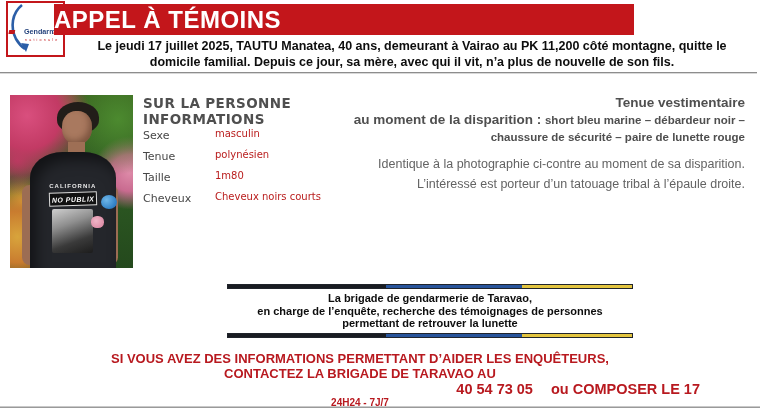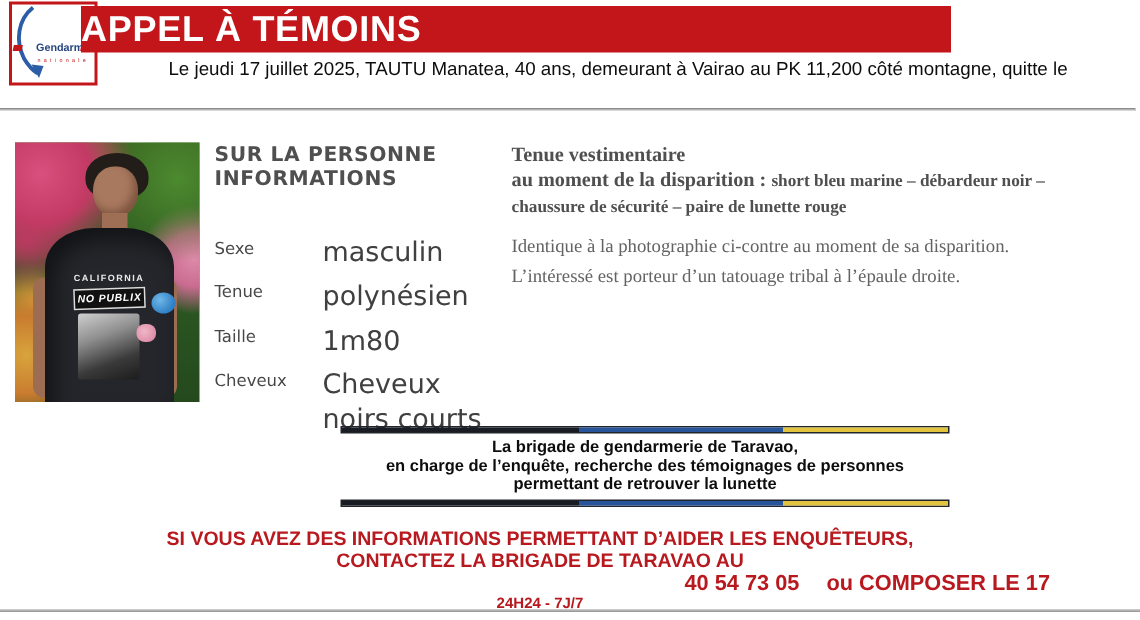--- a/index.html
+++ b/index.html
@@ -21,21 +21,21 @@
   .banner{
     position:absolute; left:54px; top:4px; width:580px; height:31px;
     background:var(--banner-red,#c3161b);
     display:flex; align-items:center; justify-content:flex-start;
   }
   .banner-title{
     color:#fff; font-weight:bold; font-size:24px; letter-spacing:0.5px;
   }
   .intro{
     position:absolute; left:68px; top:38px; width:688px;
-    text-align:center; font-weight:normal; font-size:12.5px; line-height:1.3;
+    text-align:center; font-weight:bold; font-size:12.5px; line-height:1.3;
     color:#0d0d0d;
   }
   .hr-top{
     position:absolute; left:0; top:72px; width:757px; height:2px;
     background:#8d8d8d; border-bottom:1px solid #d8d8d8;
   }
 
   
   .photo{
     position:absolute; left:10px; top:95px; width:123px; height:173px;
@@ -104,28 +104,28 @@
     border-radius:45%;
   }
 
   
   .info{ position:absolute; left:143px; top:95px; width:190px;
          font-family:"DejaVu Sans", sans-serif; }
   .info-heading{
     font-size:13.5px; font-weight:bold; color:var(--heading-gray,#4f4f4f);
     line-height:1.22; letter-spacing:0.4px;
   }
-  .info-table{ margin-top:30px; }
+  .info-table{ }
   .info-row{ display:flex; margin-bottom:7px; }
   .info-label{ width:72px; font-size:11px; color:#474747; padding-top:1px; }
-  .info-value{ width:112px; font-size:18px; color:#404040; line-height:1.25; }
+  .info-value{ width:112px; font-size:10px; color:#b91c1c; line-height:1.25; }
 
   
   .desc{ position:absolute; left:341px; top:95px; width:404px;
-         font-family:Liberation Serif, serif; }
+         font-family:Liberation Sans, sans-serif;text-align:right; }
   .desc-h{ font-size:13.5px; font-weight:bold; color:var(--heading-gray,#4f4f4f);
            line-height:1.25; }
   .desc-h .small{ font-size:11.5px; }
   .desc-p{ font-size:12.5px; color:var(--body-gray,#636363); line-height:1.3; }
   .desc-p1{ margin-top:10px; }
   .desc-p2{ margin-top:4px; }
 
   
   .brigade{ position:absolute; left:227px; top:284px; width:406px; }
   .tricolor{ display:flex; height:5px; border:1px solid #20242b; }
@@ -164,20 +164,21 @@
     <text x="17" y="38" font-family="Liberation Sans, sans-serif" font-size="3.6" letter-spacing="2.2" fill="#c3161b">nationale</text>
   </svg>
 </div>
 
 <div class="banner">
   <span class="banner-title">APPEL À TÉMOINS</span>
 </div>
 
 <div class="intro">
   <div>Le jeudi 17 juillet 2025, TAUTU Manatea, 40 ans, demeurant à Vairao au PK 11,200 côté montagne, quitte le</div>
+  <div>domicile familial. Depuis ce jour, sa mère, avec qui il vit, n’a plus de nouvelle de son fils.</div>
 </div>
 
 <div class="hr-top"></div>
 
 <div class="photo">
   <div class="p-hair"></div>
   <div class="p-face"></div>
   <div class="p-neck"></div>
   <div class="p-arm-l"></div>
   <div class="p-arm-r"></div>

